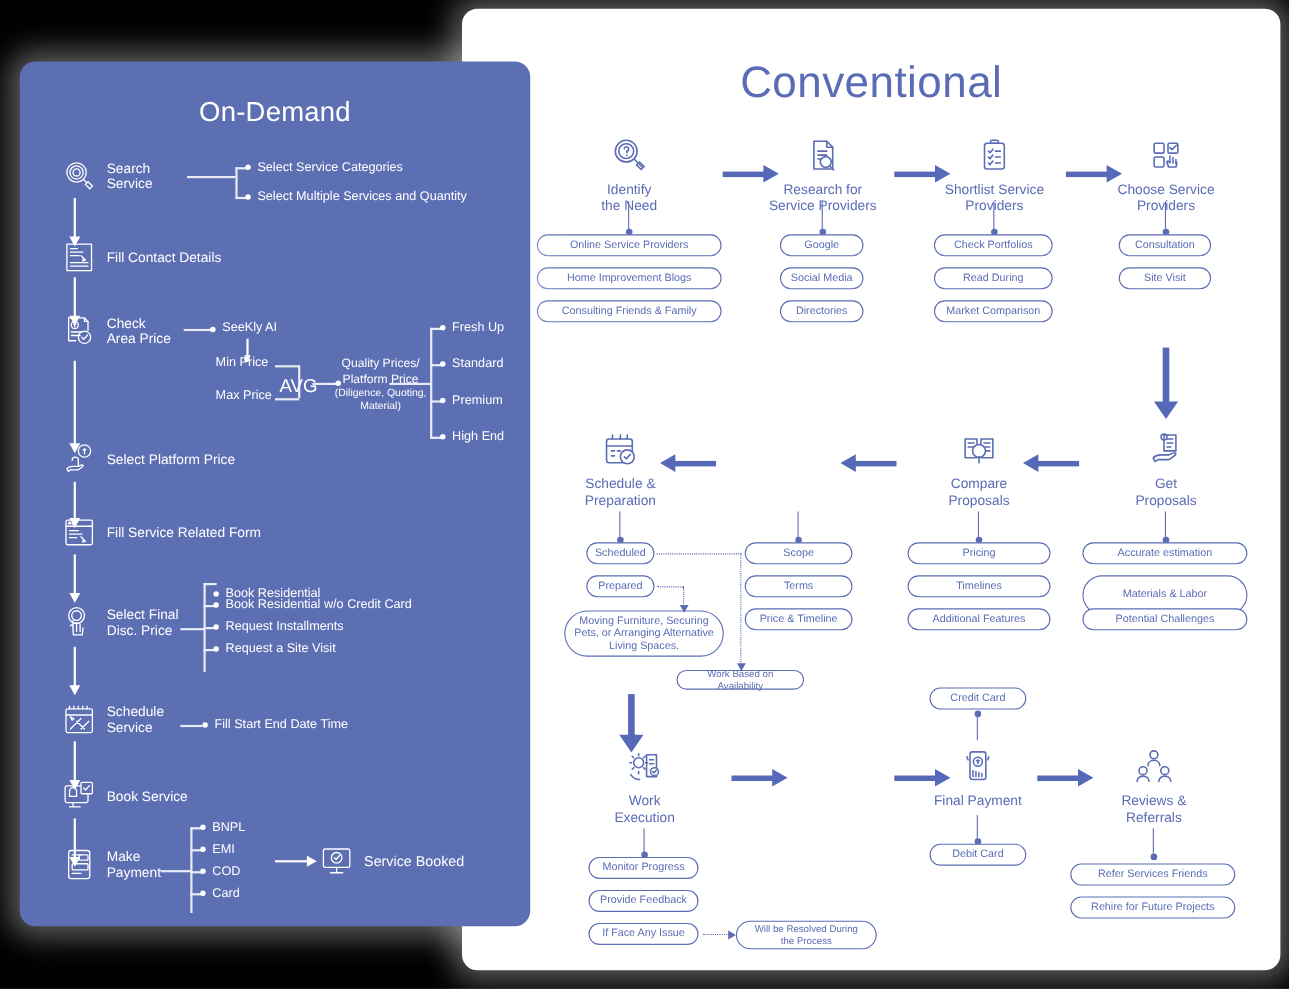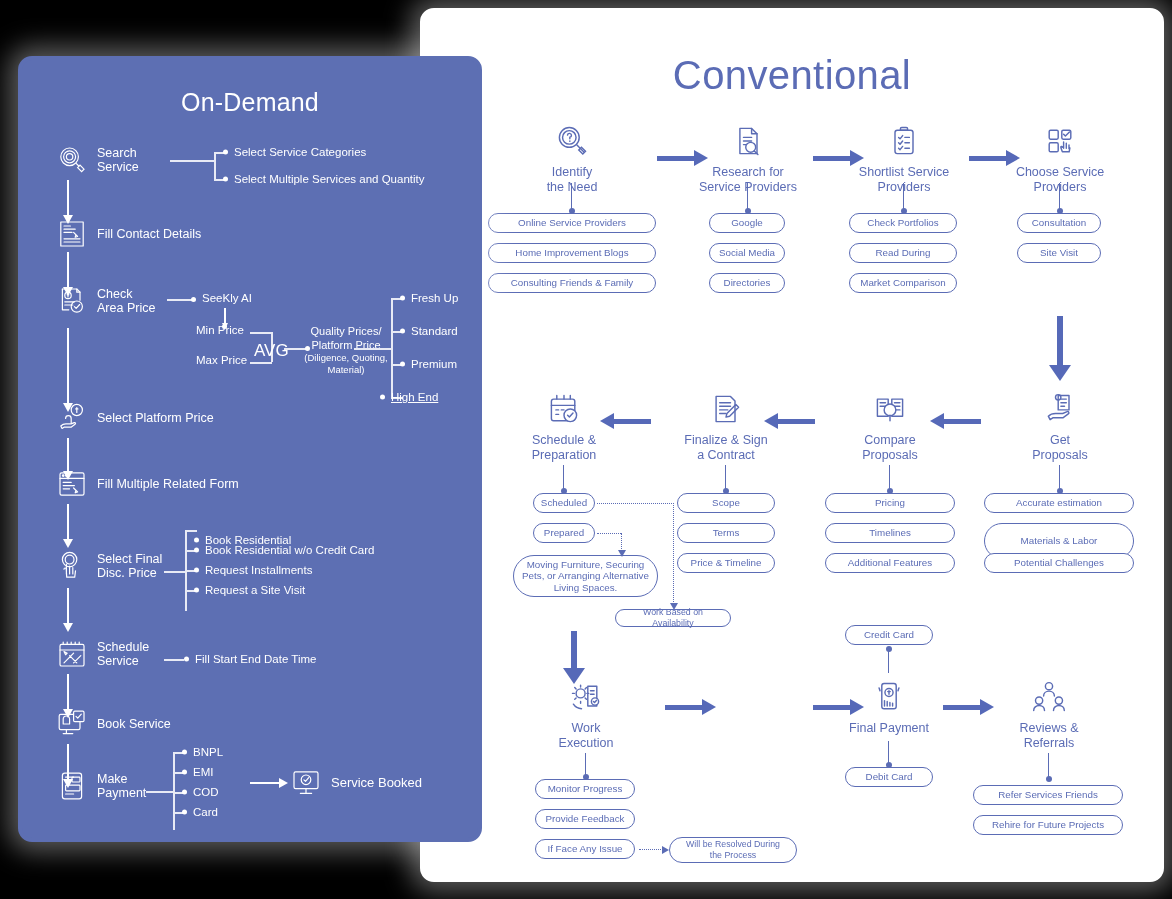--- a/index.html
+++ b/index.html
@@ -256,31 +256,20 @@
         <div class="nm">Compare
 Proposals</div>
       </div>
       <div class="cv-vline dot-end" style="left:464px; top:452px; height:26px;"></div>
       <div class="pill" style="left:400px; top:480px; width:130px; height:20px;">Pricing</div>
       <div class="pill" style="left:400px; top:510px; width:130px; height:20px;">Timelines</div>
       <div class="pill" style="left:400px; top:540px; width:130px; height:20px;">Additional Features</div>
 
       <div class="cv-harrow l" style="left:352px; top:406px; width:38px;"></div>
 
-      <div class="cv-node" style="left:226px; top:378px; width:150px;">
-        <div class="ic">
-          <svg viewBox="0 0 40 40" fill="none" stroke="#5b6cb5" stroke-width="1.6" stroke-linecap="round" stroke-linejoin="round">
-            <path d="M9 6h16l5 5v23H9z"></path>
-              <path d="M13 13h12M13 17h12M13 21h9M13 25h7"></path>
-            <path d="M31 15l3 3-10 10-4 1 1-4z"></path>
-          </svg>
-        </div>
-        <div class="nm">Finalize &amp; Sign
-a Contract</div>
-      </div>
       <div class="cv-vline dot-end" style="left:300px; top:452px; height:26px;"></div>
       <div class="pill" style="left:252px; top:480px; width:98px; height:20px;">Scope</div>
       <div class="pill" style="left:252px; top:510px; width:98px; height:20px;">Terms</div>
       <div class="pill" style="left:252px; top:540px; width:98px; height:20px;">Price &amp; Timeline</div>
 
       <div class="cv-harrow l" style="left:188px; top:406px; width:38px;"></div>
 
       <div class="cv-node" style="left:64px; top:378px; width:150px;">
         <div class="ic">
           <svg viewBox="0 0 40 40" fill="none" stroke="#5b6cb5" stroke-width="1.6" stroke-linecap="round" stroke-linejoin="round">
@@ -458,21 +447,21 @@
 
       <div class="hline" style="left:332px; top:288px; width:38px;"></div>
       <div class="vline" style="left:369px; top:238px; height:100px;"></div>
       <div class="stub" style="left:369px; top:238px; width:12px;"></div>
       <div class="stub" style="left:369px; top:271px; width:12px;"></div>
       <div class="stub" style="left:369px; top:304px; width:12px;"></div>
       <div class="stub" style="left:369px; top:337px; width:12px;"></div>
       <div class="od-bitem" style="left:378px; top:232px;">Fresh Up</div>
       <div class="od-bitem" style="left:378px; top:265px;">Standard</div>
       <div class="od-bitem" style="left:378px; top:298px;">Premium</div>
-      <div class="od-bitem" style="left:358px; top:331px;text-decoration:underline;">High End</div>
+      <div class="od-bitem" style="left:378px; top:331px;">High End</div>
 
       <div class="od-arrow" style="left:45px; top:268px; height:76px;"></div>
 
       <div class="od-step" style="left:34px; top:342px;">
         <div class="od-icon">
           <svg viewBox="0 0 40 40" fill="none" stroke="#fff" stroke-width="1.5" stroke-linecap="round" stroke-linejoin="round">
             <circle cx="26" cy="10" r="7"></circle>
               <path d="M26 7v6M24.6 8.6h2.8"></path>
             <path d="M6 30c1.6-1.6 4-2.6 6.4-2.6h6.4l4-1.6c1.4-.5 2.3 1.2 1 2.1l-5 3.6H10l-2.4 1.6z"></path>
             <path d="M12 20.5c0-2 1.6-3.5 3.5-3.5S19 18.5 19 20.5v6"></path>
@@ -486,21 +475,21 @@
         <div class="od-icon">
           <svg viewBox="0 0 40 40" fill="none" stroke="#fff" stroke-width="1.5" stroke-linecap="round" stroke-linejoin="round">
             <rect x="5" y="6" width="30" height="28" rx="2"></rect>
               <path d="M5 13h30"></path>
             <circle cx="9" cy="9.5" r="1" fill="#fff"></circle>
               <circle cx="13" cy="9.5" r="1" fill="#fff"></circle>
             <path d="M9 18h10M9 22h14M9 26h8"></path>
             <path d="M22 25l5 5-3 1 1-3z"></path>
           </svg>
         </div>
-        <div class="od-label">Fill Multiple Related Form</div>
+        <div class="od-label">Fill Service Related Form</div>
       </div>
       <div class="od-arrow" style="left:45px; top:444px; height:36px;"></div>
 
       <div class="od-step" style="left:34px; top:490px;">
         <div class="od-icon">
           <svg viewBox="0 0 40 40" fill="none" stroke="#fff" stroke-width="1.5" stroke-linecap="round" stroke-linejoin="round">
             <circle cx="17" cy="12" r="9"></circle>
               <circle cx="17" cy="12" r="5.5"></circle>
             <path d="M13 18v12M17 20v10M21 22v8M10 24c0-2 2.4-2 2.8 0l.6 10h10l1-8"></path>
           </svg>

